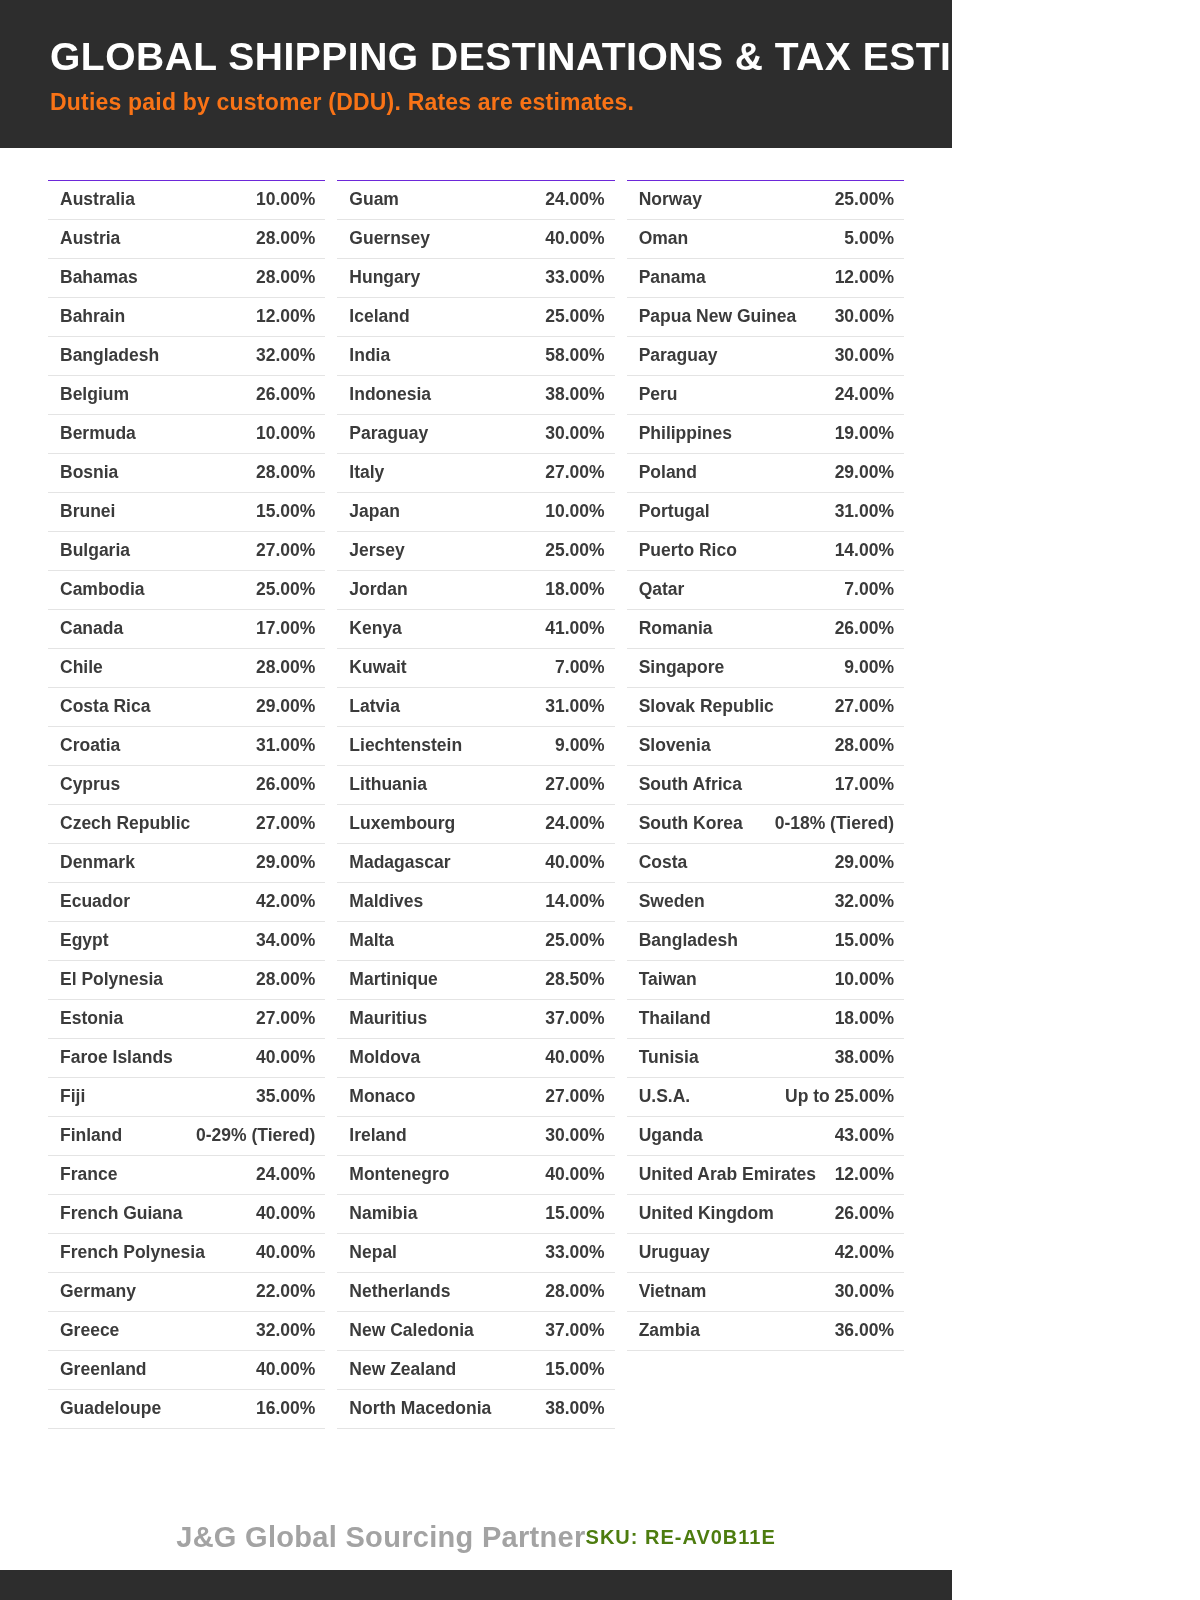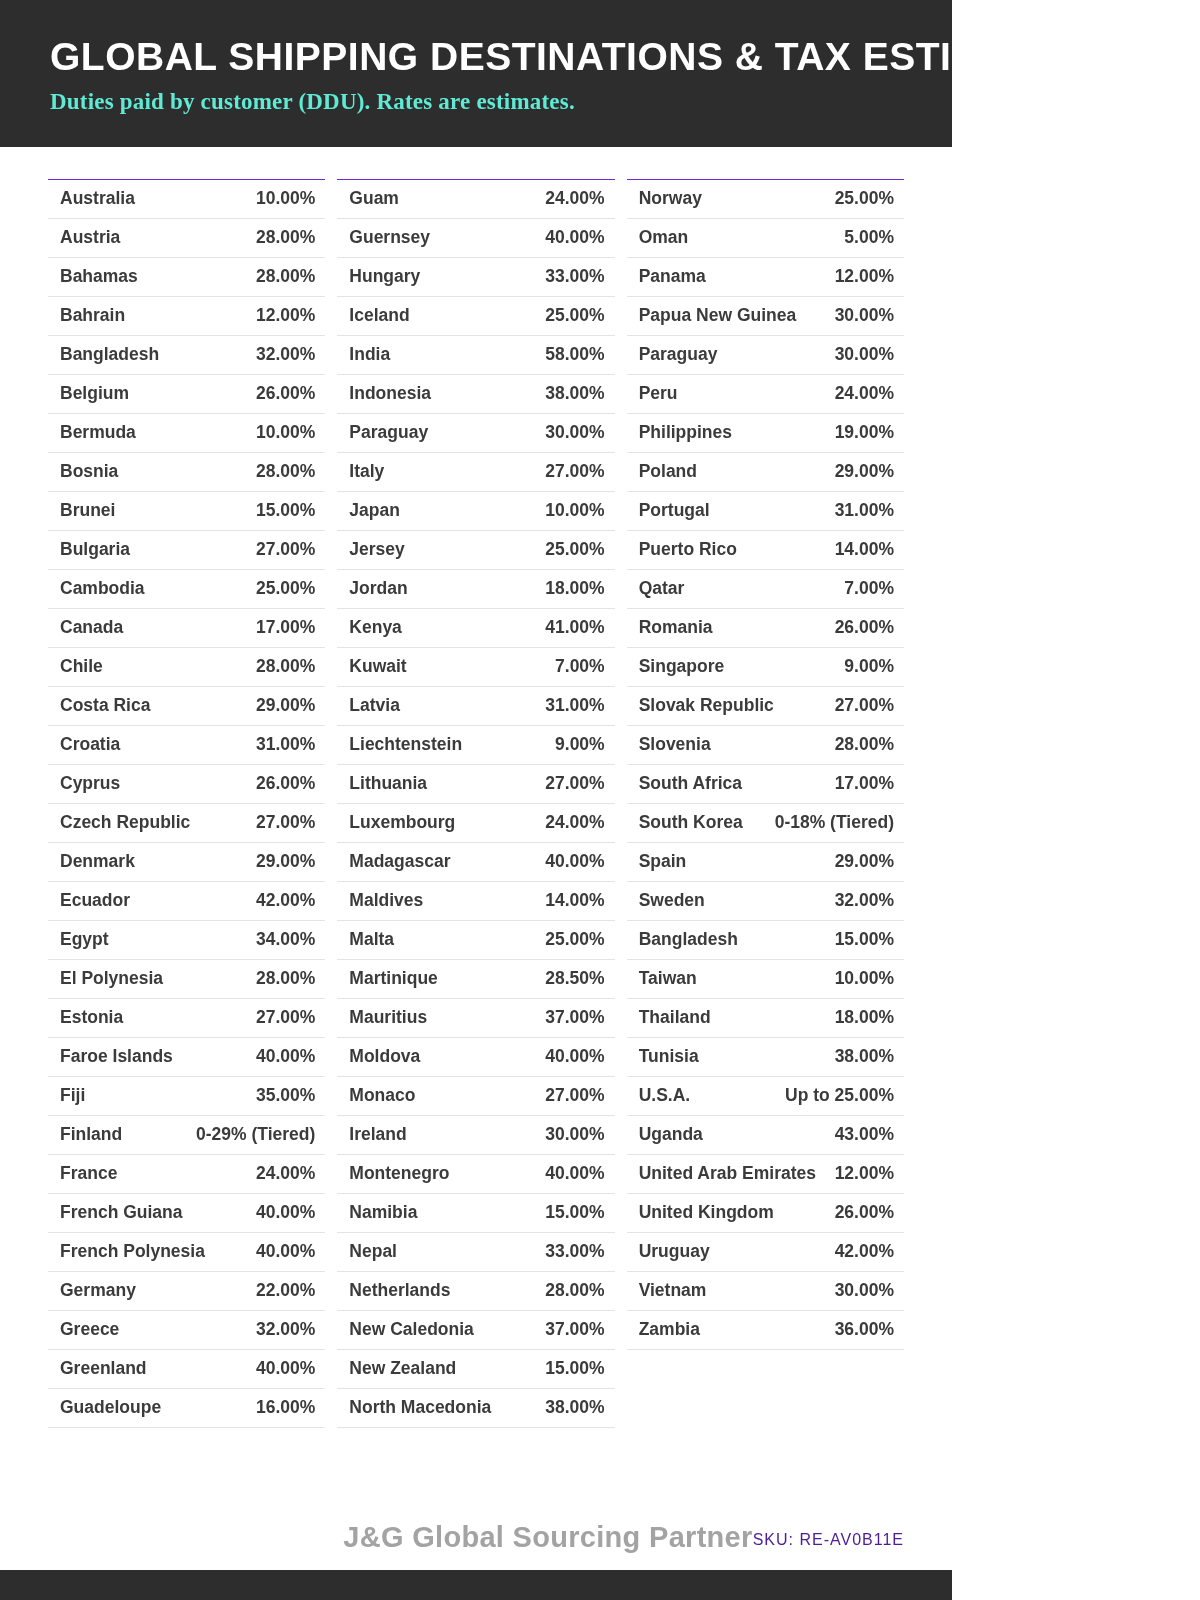--- a/index.html
+++ b/index.html
@@ -27,25 +27,24 @@
     margin: 0 0 10px 0;
     color: #ffffff;
     font-size: 39px;
     font-weight: 800;
     letter-spacing: 0.5px;
     line-height: 1.1;
     white-space: nowrap;
   }
   .header p {
     margin: 0;
-    color: #5eead4;
+    color: #f97316;
     font-size: 23px;
     font-weight: 700;
     letter-spacing: 0.2px;
-    font-family: Liberation Serif, serif;
   }
   .table-area {
     display: flex;
     gap: 12px;
     padding: 0 48px;
     margin-top: 32px;
     flex: none;
   }
   .col {
     flex: 1;
@@ -69,35 +68,35 @@
   .rate {
     font-size: 17.5px;
     font-weight: 700;
     color: #3b3b3b;
     white-space: nowrap;
     text-align: right;
   }
   .spacer { flex: 1; }
   .footer {
     display: flex;
-    justify-content: flex-end;
+    justify-content: center;
     align-items: flex-end;
     padding: 0 48px 16px 48px;
     flex: none;
   }
   .brand {
     color: #a3a3a3;
     font-size: 29px;
     font-weight: 800;
     letter-spacing: 0.3px;
   }
   .sku {
-    color: #4c1d95;
-    font-size: 16px;
-    font-weight: 400;
+    color: #4d7c0f;
+    font-size: 20px;
+    font-weight: 700;
     letter-spacing: 1px;
     padding-bottom: 5px;
   }
   .bottom-bar {
     height: 30px;
     background: #2d2d2d;
     flex: none;
   }
 </style>
 </head>
@@ -434,21 +433,21 @@
         </div>
         <div class="row">
           <span class="country">South Africa</span>
           <span class="rate">17.00%</span>
         </div>
         <div class="row">
           <span class="country">South Korea</span>
           <span class="rate">0-18% (Tiered)</span>
         </div>
         <div class="row">
-          <span class="country">Spain</span>
+          <span class="country">Costa</span>
           <span class="rate">29.00%</span>
         </div>
         <div class="row">
           <span class="country">Sweden</span>
           <span class="rate">32.00%</span>
         </div>
         <div class="row">
           <span class="country">Bangladesh</span>
           <span class="rate">15.00%</span>
         </div>

